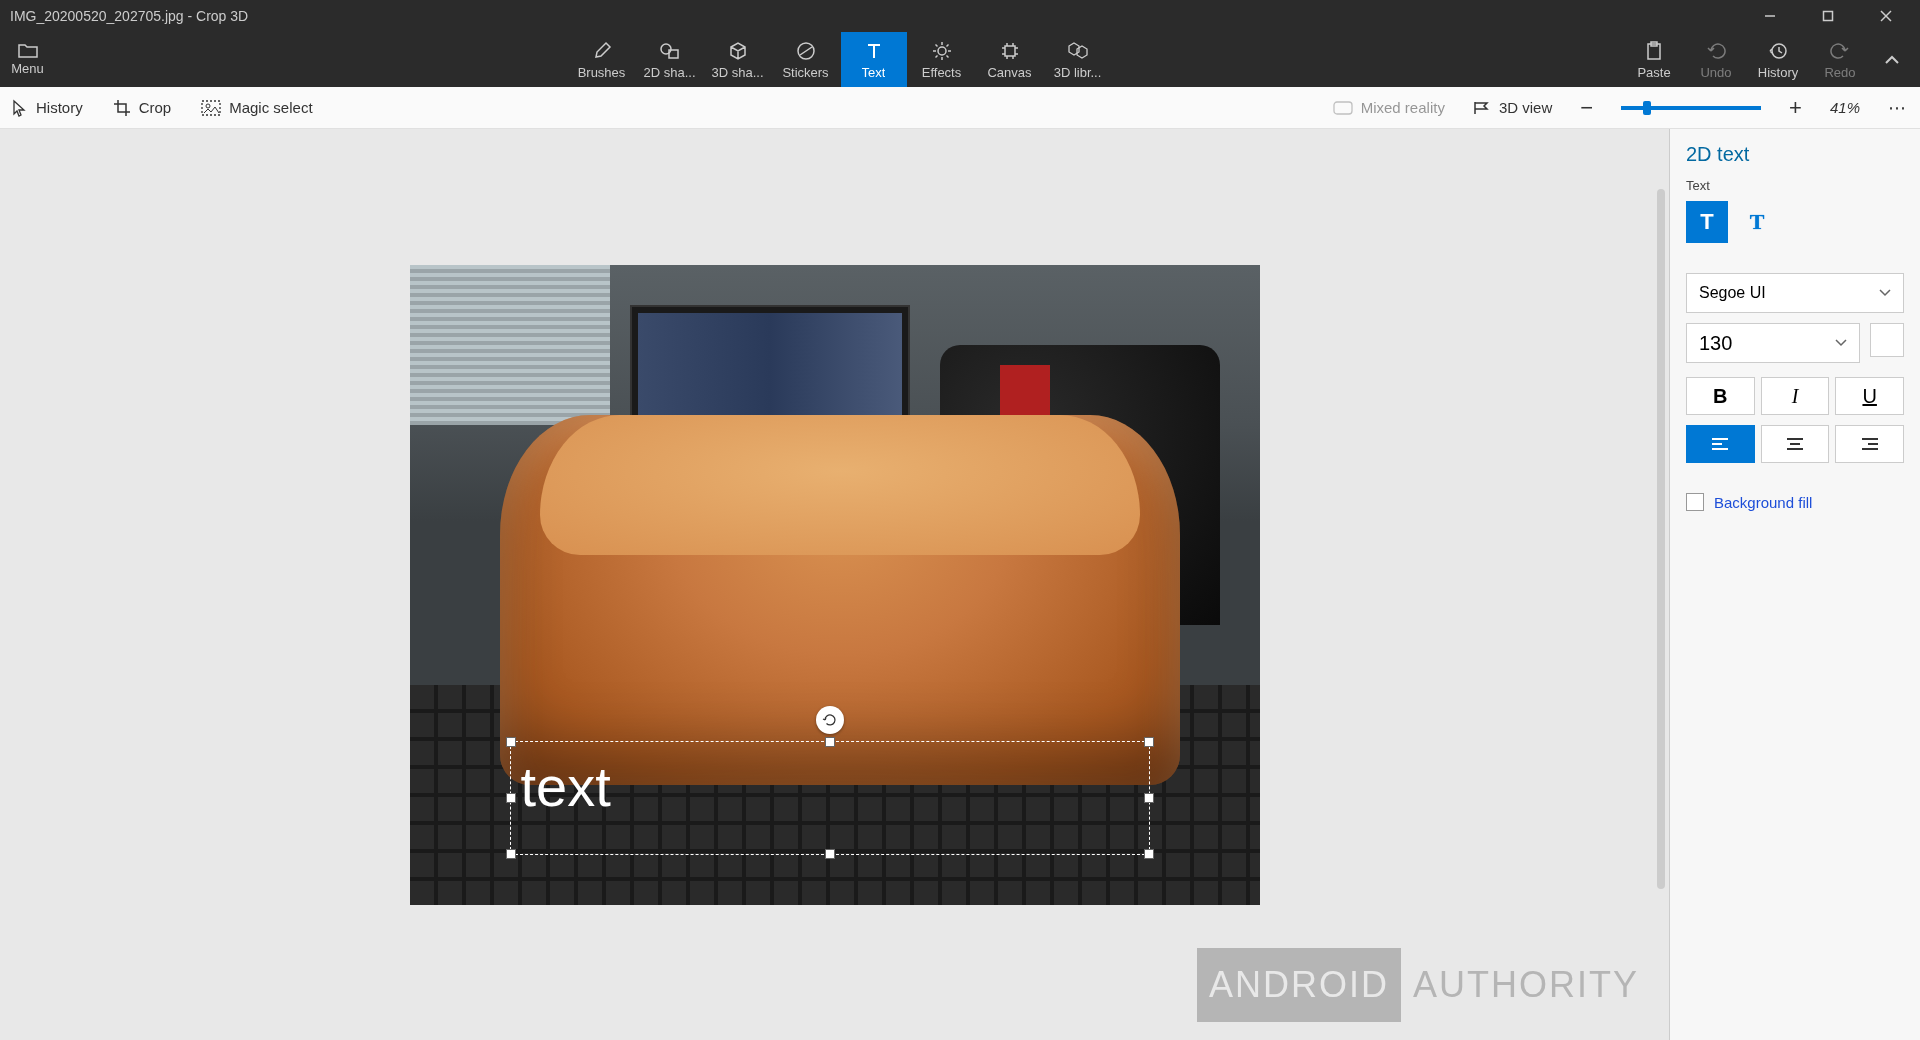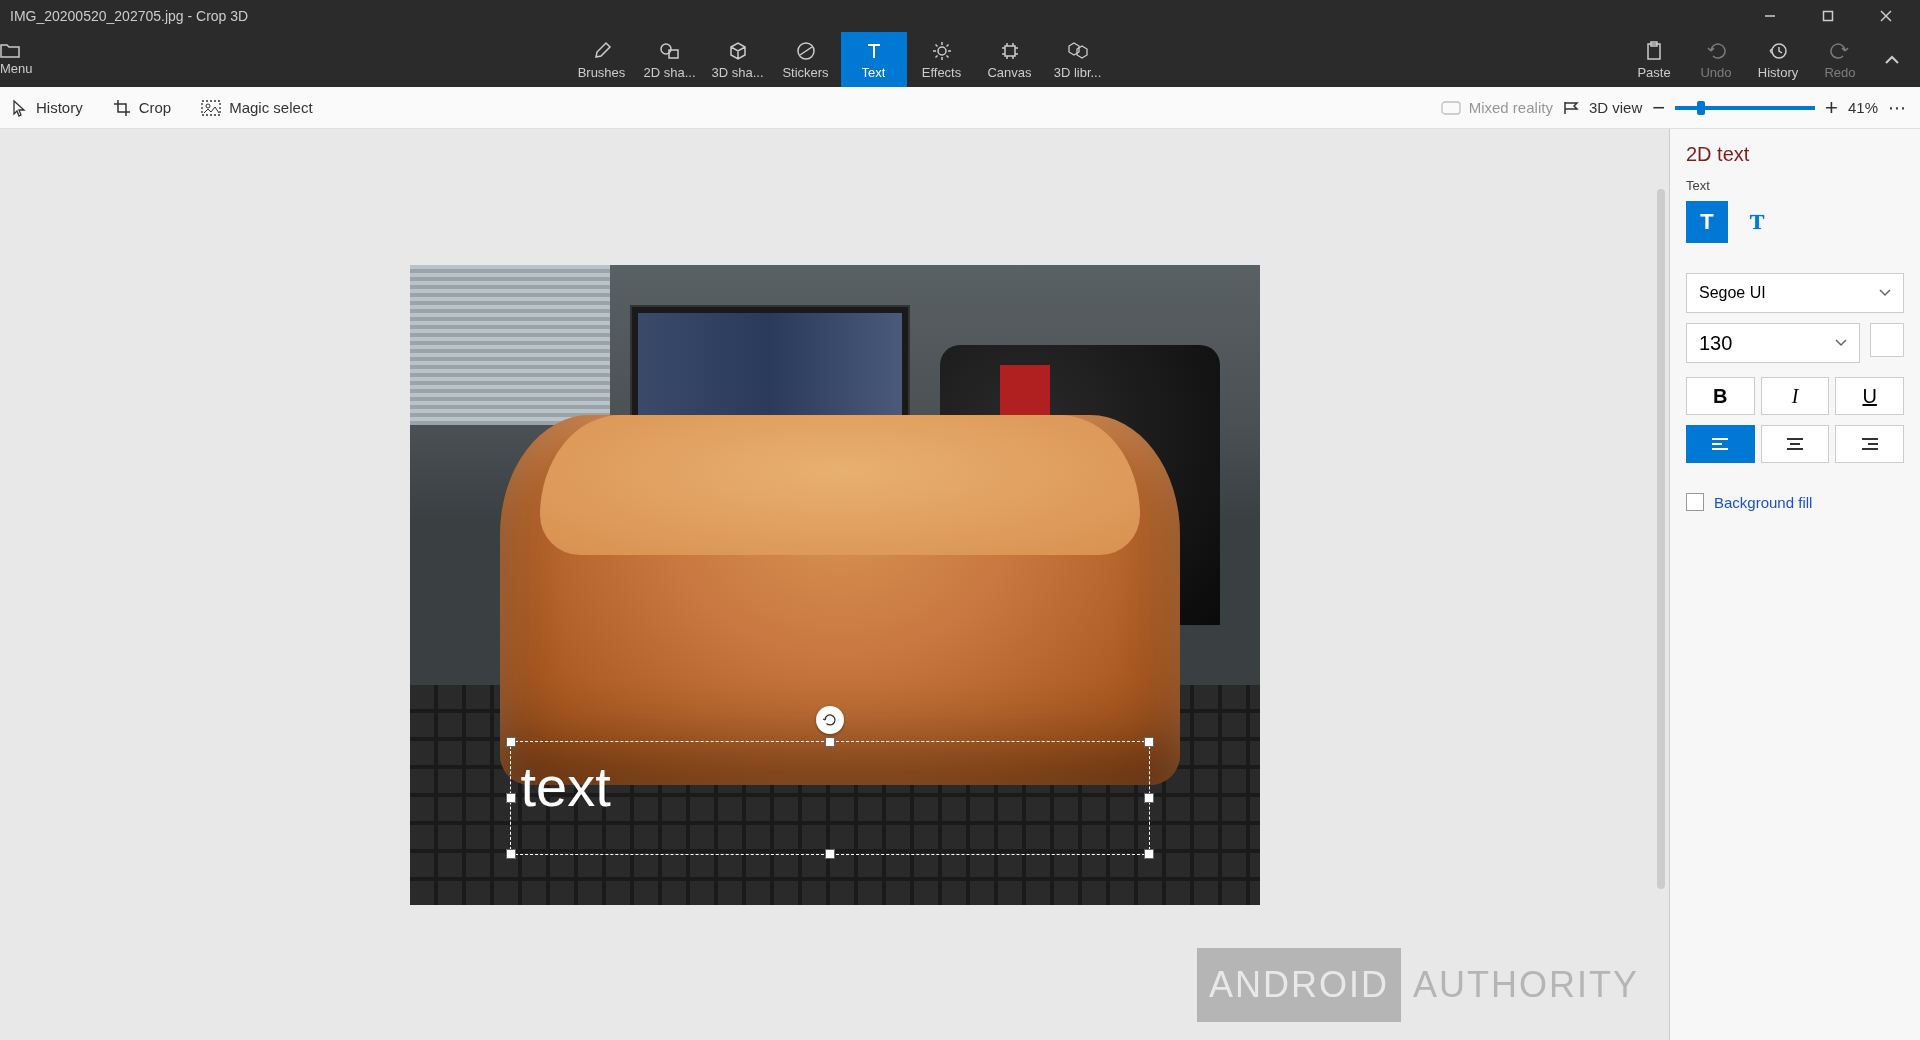--- a/index.html
+++ b/index.html
@@ -4,39 +4,39 @@
 <style>
 * { margin: 0; padding: 0; box-sizing: border-box; font-family: 'Segoe UI', sans-serif; }
 body { width: 1920px; height: 1040px; overflow: hidden; background: #f3f3f3; }
 
 .title-bar { height: 32px; background: #2b2b2b; color: #ccc; display: flex; align-items: center; padding: 0 10px; font-size: 14px; }
 .title-bar .title { flex: 1; }
 .title-bar .win-controls { display: flex; gap: 28px; }
 .title-bar .win-btn { width: 30px; text-align: center; cursor: pointer; }
 
 .menu-bar { height: 55px; background: #2b2b2b; color: #ccc; display: flex; align-items: stretch; }
-.menu-left { display: flex; flex-direction: column; justify-content: center; width: 55px; }
+.menu-left { display: flex; flex-direction: column; justify-content: center; align-items: center; width: 55px; }
 .menu-left .folder-icon { font-size: 18px; }
 .menu-left .label { font-size: 13px; margin-top: 2px; }
 
 .tools-center { flex: 1; display: flex; justify-content: center; align-items: stretch; gap: 2px; }
 .tool-btn { width: 66px; display: flex; flex-direction: column; align-items: center; justify-content: center; cursor: pointer; }
 .tool-btn.active { background: #0078d4; color: #fff; }
 .tool-btn .icon { font-size: 20px; height: 24px; display:flex; align-items:center; }
 .tool-btn .label { font-size: 13px; margin-top: 2px; white-space: nowrap; overflow: hidden; text-overflow: ellipsis; max-width: 62px; }
 
 .menu-right { display: flex; align-items: stretch; gap: 2px; padding-right: 8px; }
 .menu-right .tool-btn { width: 60px; }
 .menu-right .disabled { opacity: 0.5; }
 .expand-btn { width: 40px; display:flex; align-items:center; justify-content:center; cursor:pointer; }
 
 .toolbar { height: 42px; background: #fafafa; border-bottom: 1px solid #e0e0e0; display: flex; align-items: center; padding: 0 12px; color: #333; font-size: 15px; }
 .toolbar .left { display: flex; align-items: center; gap: 30px; }
 .toolbar .tb-item { display: flex; align-items: center; gap: 8px; cursor: pointer; }
-.toolbar .right { margin-left: auto; display: flex; align-items: center; gap: 10px; }
+.toolbar .right { margin-left: auto; display: flex; align-items: center; gap: 28px; }
 .toolbar .disabled { opacity: 0.5; }
 .slider { width: 140px; height: 4px; background: #0078d4; position: relative; }
 .slider .thumb { position: absolute; left: 22px; top: -5px; width: 8px; height: 14px; background: #0078d4; border-radius: 2px; }
 
 .main { display: flex; height: calc(100% - 129px); }
 .canvas-area { flex: 1; background: #e8e8e8; display: flex; align-items: center; justify-content: center; position: relative; border-right: 1px solid #ccc; }
 .scrollbar-v { position: absolute; right: 4px; top: 60px; width: 8px; height: 700px; background: #ccc; border-radius: 4px; }
 
 .photo { width: 850px; height: 640px; background: #333; position: relative; overflow: hidden; }
 .bg-room { position:absolute; inset:0; background: linear-gradient(180deg, #5a6165 0%, #4a5054 25%, #3a3f42 40%); }
@@ -51,21 +51,21 @@
 
 .text-box { position: absolute; bottom: 50px; left: 100px; width: 640px; height: 114px; border: 1.5px dashed #fff; }
 .text-box .content { color: #fff; font-size: 56px; padding: 12px 10px; }
 .handle { position: absolute; width: 10px; height: 10px; background: #fff; border: 1px solid #666; }
 .h-tl{top:-5px;left:-5px;} .h-tm{top:-5px;left:50%;margin-left:-5px;} .h-tr{top:-5px;right:-5px;}
 .h-ml{top:50%;left:-5px;margin-top:-5px;} .h-mr{top:50%;right:-5px;margin-top:-5px;}
 .h-bl{bottom:-5px;left:-5px;} .h-bm{bottom:-5px;left:50%;margin-left:-5px;} .h-br{bottom:-5px;right:-5px;}
 .rotate-handle { position:absolute; top:-36px; left:50%; margin-left:-14px; width:28px; height:28px; background:#fff; border-radius:50%; display:flex; align-items:center; justify-content:center; box-shadow: 0 1px 3px rgba(0,0,0,0.4); }
 
 .side-panel { width: 250px; background: #f7f7f7; padding: 14px 16px; }
-.panel-title { color: #7f1d1d; font-size: 20px; margin-bottom: 12px; }
+.panel-title { color: #0369a1; font-size: 20px; margin-bottom: 12px; }
 .panel-sub { font-size: 13px; color: #444; margin-bottom: 8px; }
 .text-type-row { display: flex; gap: 8px; margin-bottom: 30px; }
 .text-type-btn { width: 42px; height: 42px; display:flex; align-items:center; justify-content:center; font-size: 22px; font-weight: bold; cursor:pointer; border: 1px solid transparent; }
 .text-type-btn.active { background: #0078d4; color: #fff; }
 .text-type-btn.inactive { color: #0078d4; border: none; text-shadow: 0 0 1px #0078d4; }
 
 .font-select { width: 100%; height: 40px; border: 1px solid #ccc; background:#fff; padding: 0 12px; display:flex; align-items:center; justify-content:space-between; font-size:16px; margin-bottom: 10px; cursor:pointer; }
 .size-row { display:flex; gap:10px; margin-bottom: 14px; }
 .size-select { flex:1; height:40px; border:1px solid #ccc; background:#fff; padding:0 12px; display:flex; align-items:center; justify-content:space-between; font-size:20px; cursor:pointer; }
 .color-swatch { width:34px; height:34px; border:1px solid #ccc; background:#fff; cursor:pointer; }
@@ -284,21 +284,21 @@
       <svg width="18" height="14" viewBox="0 0 18 14">
           <path d="M2 1v12M2 2h12l-3 3 3 3H2" fill="none" stroke="#333" stroke-width="1.5"></path>
         </svg>
       <span>3D view</span>
     </div>
     <span style="font-size:22px;cursor:pointer;">−</span>
     <div class="slider">
         <div class="thumb"></div>
       </div>
     <span style="font-size:22px;cursor:pointer;">+</span>
-    <span style="cursor:pointer;">41%</span>
+    <span style="cursor:pointer;font-style:italic;">41%</span>
     <span style="font-size:18px;cursor:pointer;letter-spacing:2px;">⋯</span>
   </div>
 </div>
 
 <div class="main">
   <div class="canvas-area">
     <div class="photo">
       <div class="bg-room"></div>
       <div class="window-blind"></div>
       <div class="tv">

